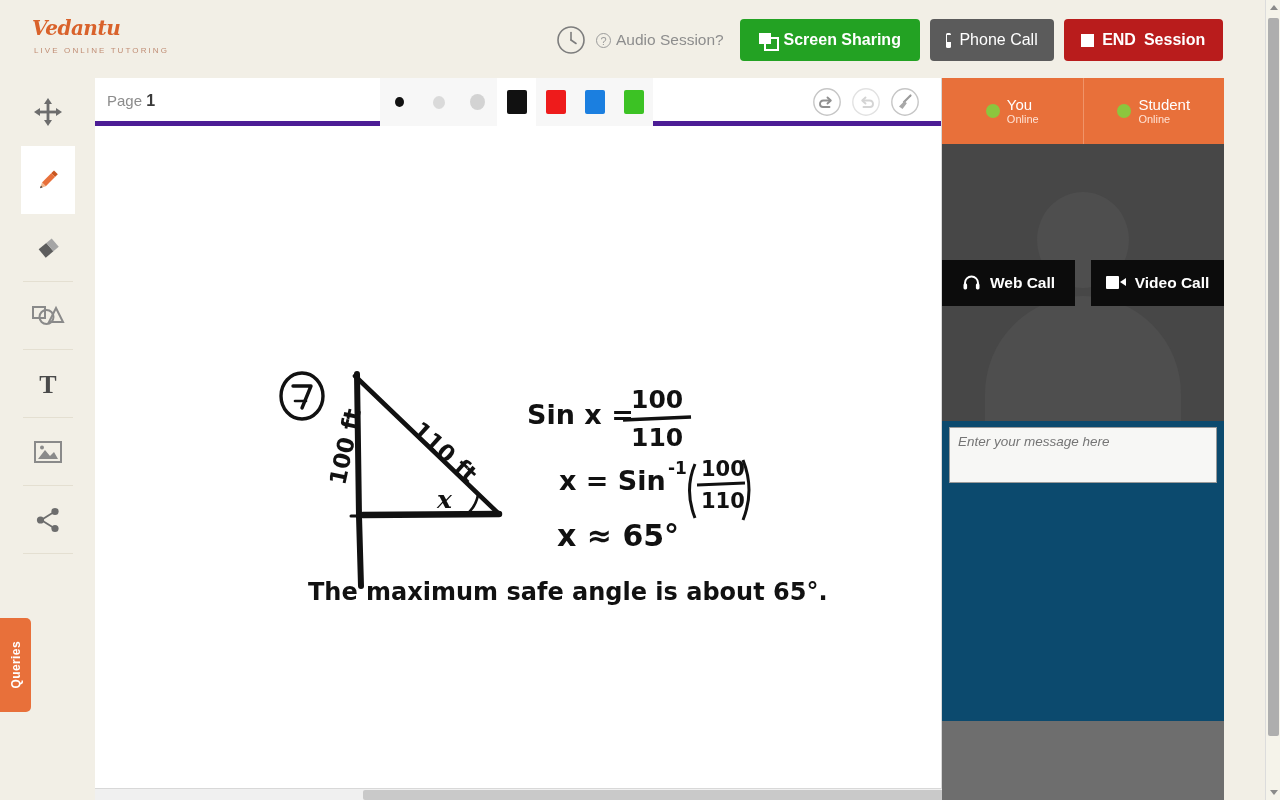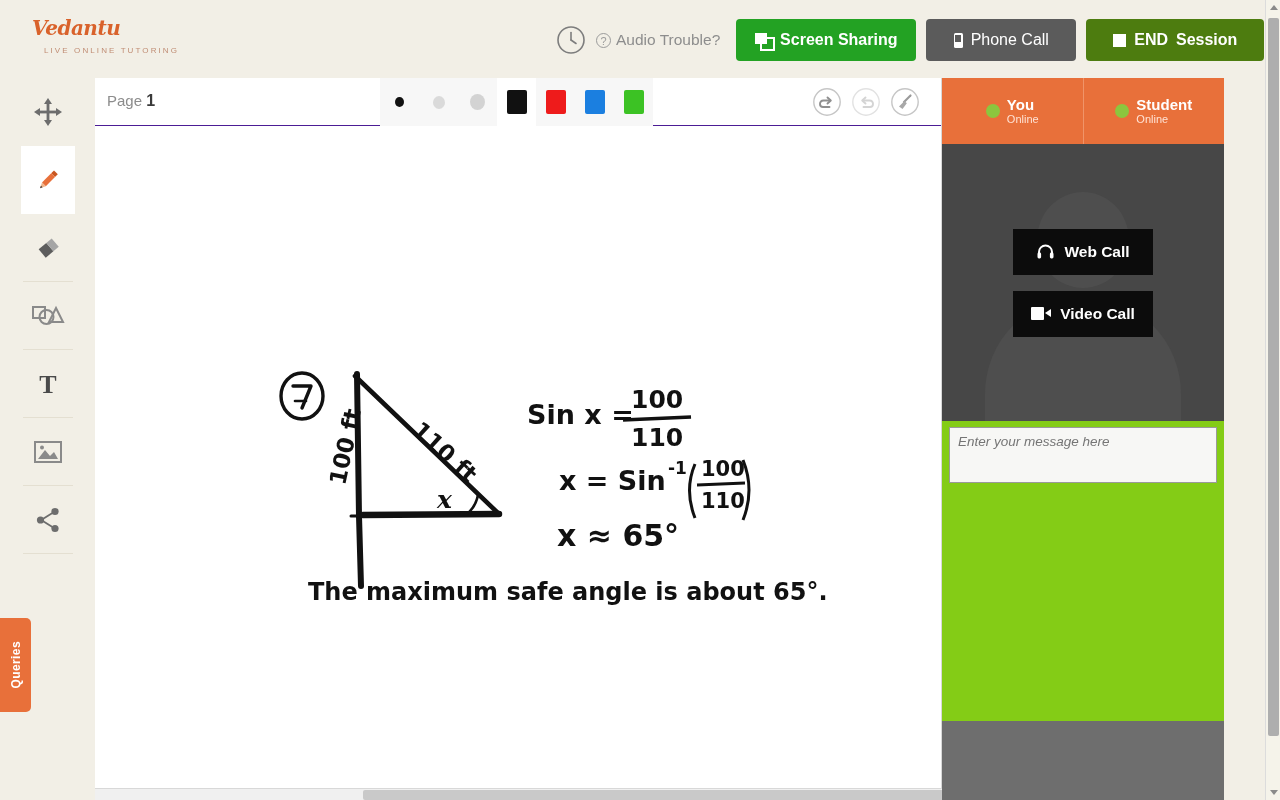--- a/index.html
+++ b/index.html
@@ -17,21 +17,21 @@
     background: #f2efe6;
   }
   .logo-wrap { position: absolute; left: 32px; top: 12px; width: 170px; }
   .logo-word {
     font-family: "DejaVu Serif", serif;
     font-size: 20px; font-style: italic; font-weight: bold;
     color: #d9622b; letter-spacing: -0.5px; line-height: 32px;
   }
   .logo-tag {
     font-size: 8px; letter-spacing: 2.1px; color: #c08d74;
-    margin-top: 2px; margin-left: 12px;
+    margin-top: 2px; margin-left: 2px;
   }
 
   .top-actions {
     position: absolute; left: 556px; top: 18px; height: 44px;
     display: flex; align-items: center; gap: 10px;
   }
   .clock-icon { width: 30px; height: 30px; }
   .audio-trouble {
     display: flex; align-items: center; gap: 5px;
     font-size: 15.5px; color: #8d8d8d; margin-right: 6px;
@@ -41,22 +41,22 @@
     border: 1.3px solid #9b9b9b; border-radius: 50%;
     font-size: 11px; text-align: center; color: #9b9b9b;
   }
   .btn {
     display: flex; align-items: center; justify-content: center; gap: 8px;
     height: 42px; border-radius: 4px; color: #fff;
     font-size: 16px; font-weight: bold; cursor: pointer; padding: 4px 16px;
     white-space: nowrap;
   }
   .btn-screen { background: #23a223; width: 180px; }
-  .btn-phone  { background: #5b5b5b; width: 150px; font-weight: normal; }
-  .btn-end    { background: #4d7c0f; width: 178px; }
+  .btn-phone  { background: #5b5b5b; width: 124px; font-weight: normal; }
+  .btn-end    { background: #b91c1c; width: 159px; }
   .btn-end .light { font-weight: bold; }
   .ico-screen { position: relative; width: 17px; height: 15px; }
   .ico-screen::before {
     content: ""; position: absolute; left: 0; top: 0;
     width: 12px; height: 11px; background: #fff;
   }
   .ico-screen::after {
     content: ""; position: absolute; left: 5px; top: 4px;
     width: 11px; height: 10px; border: 2px solid #fff; background: transparent;
   }
@@ -86,21 +86,21 @@
   .tool.active { background: #ffffff; }
   .tool svg { display: block; }
 
   
   .board {
     position: absolute; left: 95px; top: 78px; width: 847px; height: 710px;
     background: #fff; border-right: 1px solid #d8d8d8;
   }
   .board-toolbar {
     position: relative; height: 48px; width: 100%;
-    border-bottom: 1px solid #4c1d95; background: #fff;
+    border-bottom: 5px solid #4c1d95; background: #fff;
   }
   .page-label {
     position: absolute; left: 12px; top: 14px;
     font-size: 15px; color: #8c8c8c;
   }
   .page-label b { color: #3a3a3a; font-size: 16px; }
 
   .swatch-group {
     position: absolute; left: 285px; top: 0; height: 48px;
     display: flex; align-items: center; background: #f7f7f7;
@@ -152,58 +152,58 @@
   }
   .rhead {
     height: 66px; background: #e8703a; display: flex; align-items: center;
   }
   .rhead-cell {
     flex: 1; display: flex; align-items: center; justify-content: center;
     gap: 7px; height: 100%;
   }
   .rhead-cell + .rhead-cell { border-left: 1px solid #f09468; }
   .gdot { width: 14px; height: 14px; border-radius: 50%; background: #8cc63e; flex: none; }
-  .rhead-name { color: #fff; font-size: 15px; font-weight: bold; line-height: 17px; }
+  .rhead-name { color: #fff; font-size: 15px; font-weight: normal; line-height: 17px; }
   .rhead-status { color: #ffe2d4; font-size: 11px; line-height: 13px; }
 
   .video {
     position: relative; height: 277px; background: #474747; overflow: hidden;
   }
   .avatar-head {
     position: absolute; left: 50%; top: 48px; transform: translateX(-50%);
     width: 92px; height: 96px; border-radius: 50%; background: #4e4e4e;
   }
   .avatar-body {
     position: absolute; left: 50%; top: 152px; transform: translateX(-50%);
     width: 196px; height: 170px; border-radius: 100px 100px 0 0; background: #4e4e4e;
   }
   .call-btns {
     position: absolute; left: 0; top: 0; width: 100%; height: 100%;
-    display: flex; flex-direction: column; align-items: center;
+    display: flex; align-items: center;
     justify-content: center; gap: 16px;
   }
   .call-btn {
     width: 140px; height: 46px; background: #0c0c0c; color: #fff;
     display: flex; align-items: center; justify-content: center; gap: 9px;
     font-size: 15.5px; font-weight: bold; cursor: pointer;
   }
   .ico-cam {
     width: 20px; height: 13px; position: relative;
   }
   .ico-cam::before {
     content: ""; position: absolute; left: 0; top: 0;
     width: 13px; height: 13px; background: #fff; border-radius: 1px;
   }
   .ico-cam::after {
     content: ""; position: absolute; right: 0; top: 2px;
     border-top: 4.5px solid transparent; border-bottom: 4.5px solid transparent;
     border-right: 6px solid #fff;
   }
 
-  .chatarea { height: 300px; background: #84cc16; }
+  .chatarea { height: 300px; background: #0c4a6e; }
   .chatbox-wrap { padding: 6px 7px 0 7px; }
   .chatbox {
     width: 100%; height: 56px; background: #f7f7f5;
     border: 1px solid #9a9a9a; padding: 6px 8px;
     font-family: "Liberation Sans", sans-serif;
     font-size: 13.5px; font-style: italic; color: #9a9a9a;
     resize: none; outline: none;
   }
 
   
@@ -243,21 +243,21 @@
     <div class="top-actions">
 
       <svg class="clock-icon" viewBox="0 0 30 30">
         <circle cx="15" cy="15" r="13" fill="none" stroke="#7d7d7d" stroke-width="1.6"></circle>
         <line x1="15" y1="15" x2="15" y2="7.5" stroke="#7d7d7d" stroke-width="1.6" stroke-linecap="round"></line>
         <line x1="15" y1="15" x2="20" y2="18.5" stroke="#7d7d7d" stroke-width="1.6" stroke-linecap="round"></line>
       </svg>
 
       <div class="audio-trouble">
         <span class="qmark">?</span>
-        <span>Audio Trouble?</span>
+        <span>Audio Session?</span>
       </div>
 
       <div class="btn btn-screen">
         <span class="ico-screen"></span>
         <span>Screen Sharing</span>
       </div>
 
       <div class="btn btn-phone">
         <span class="ico-phone"></span>
         <span>Phone Call</span>

